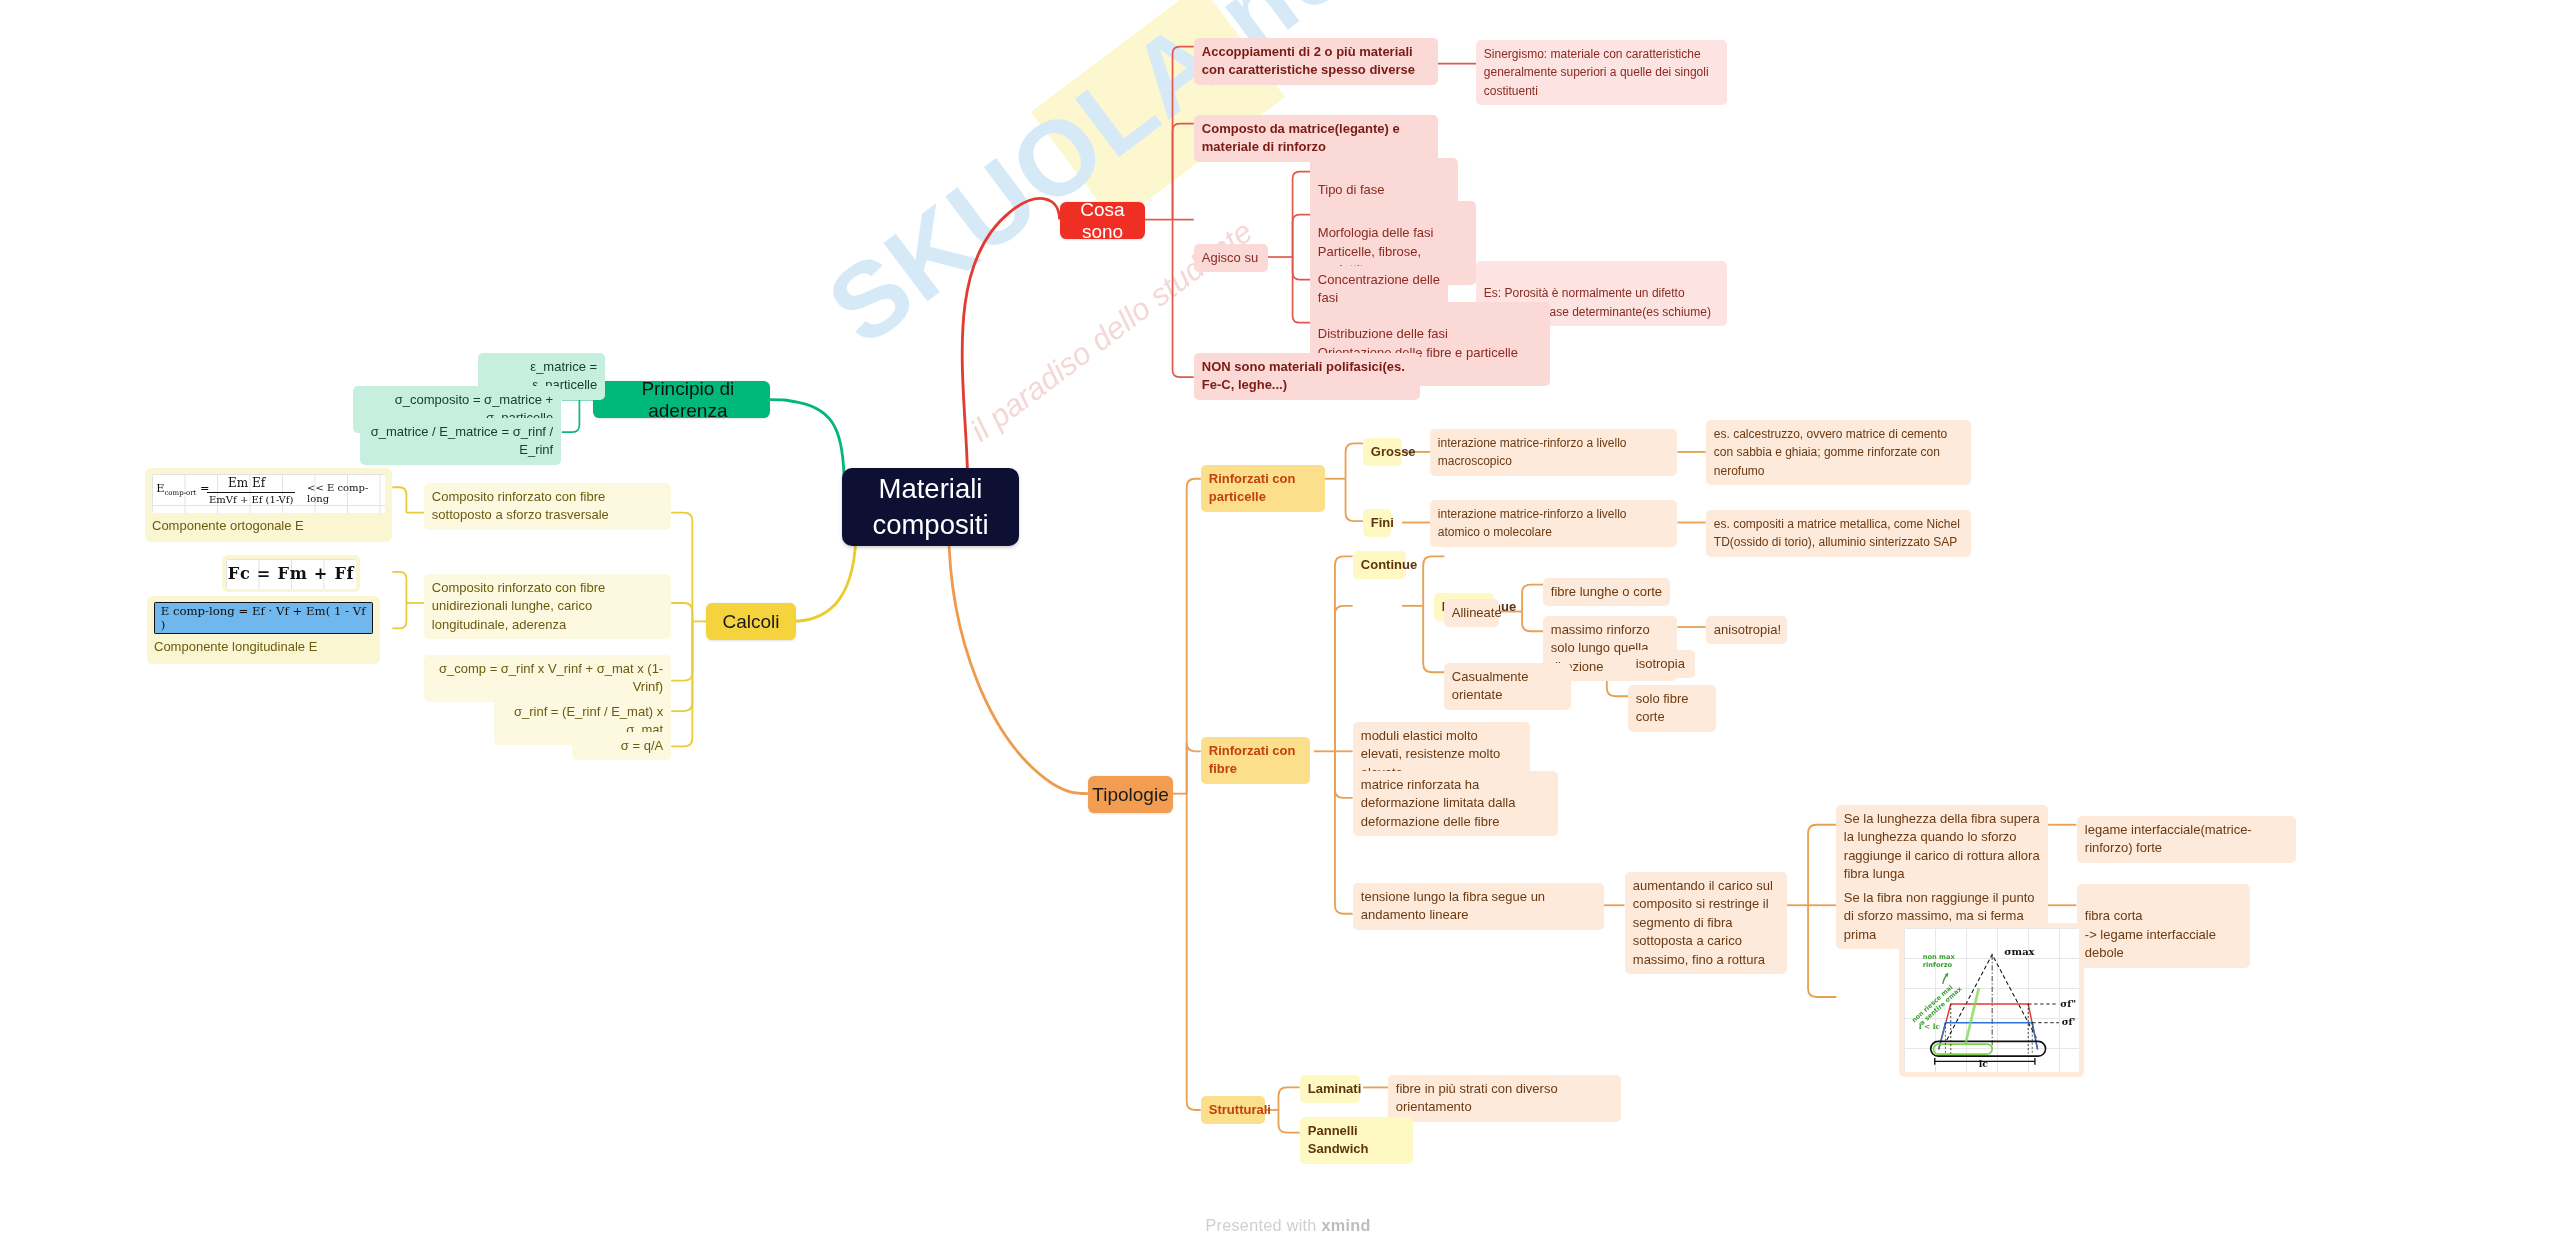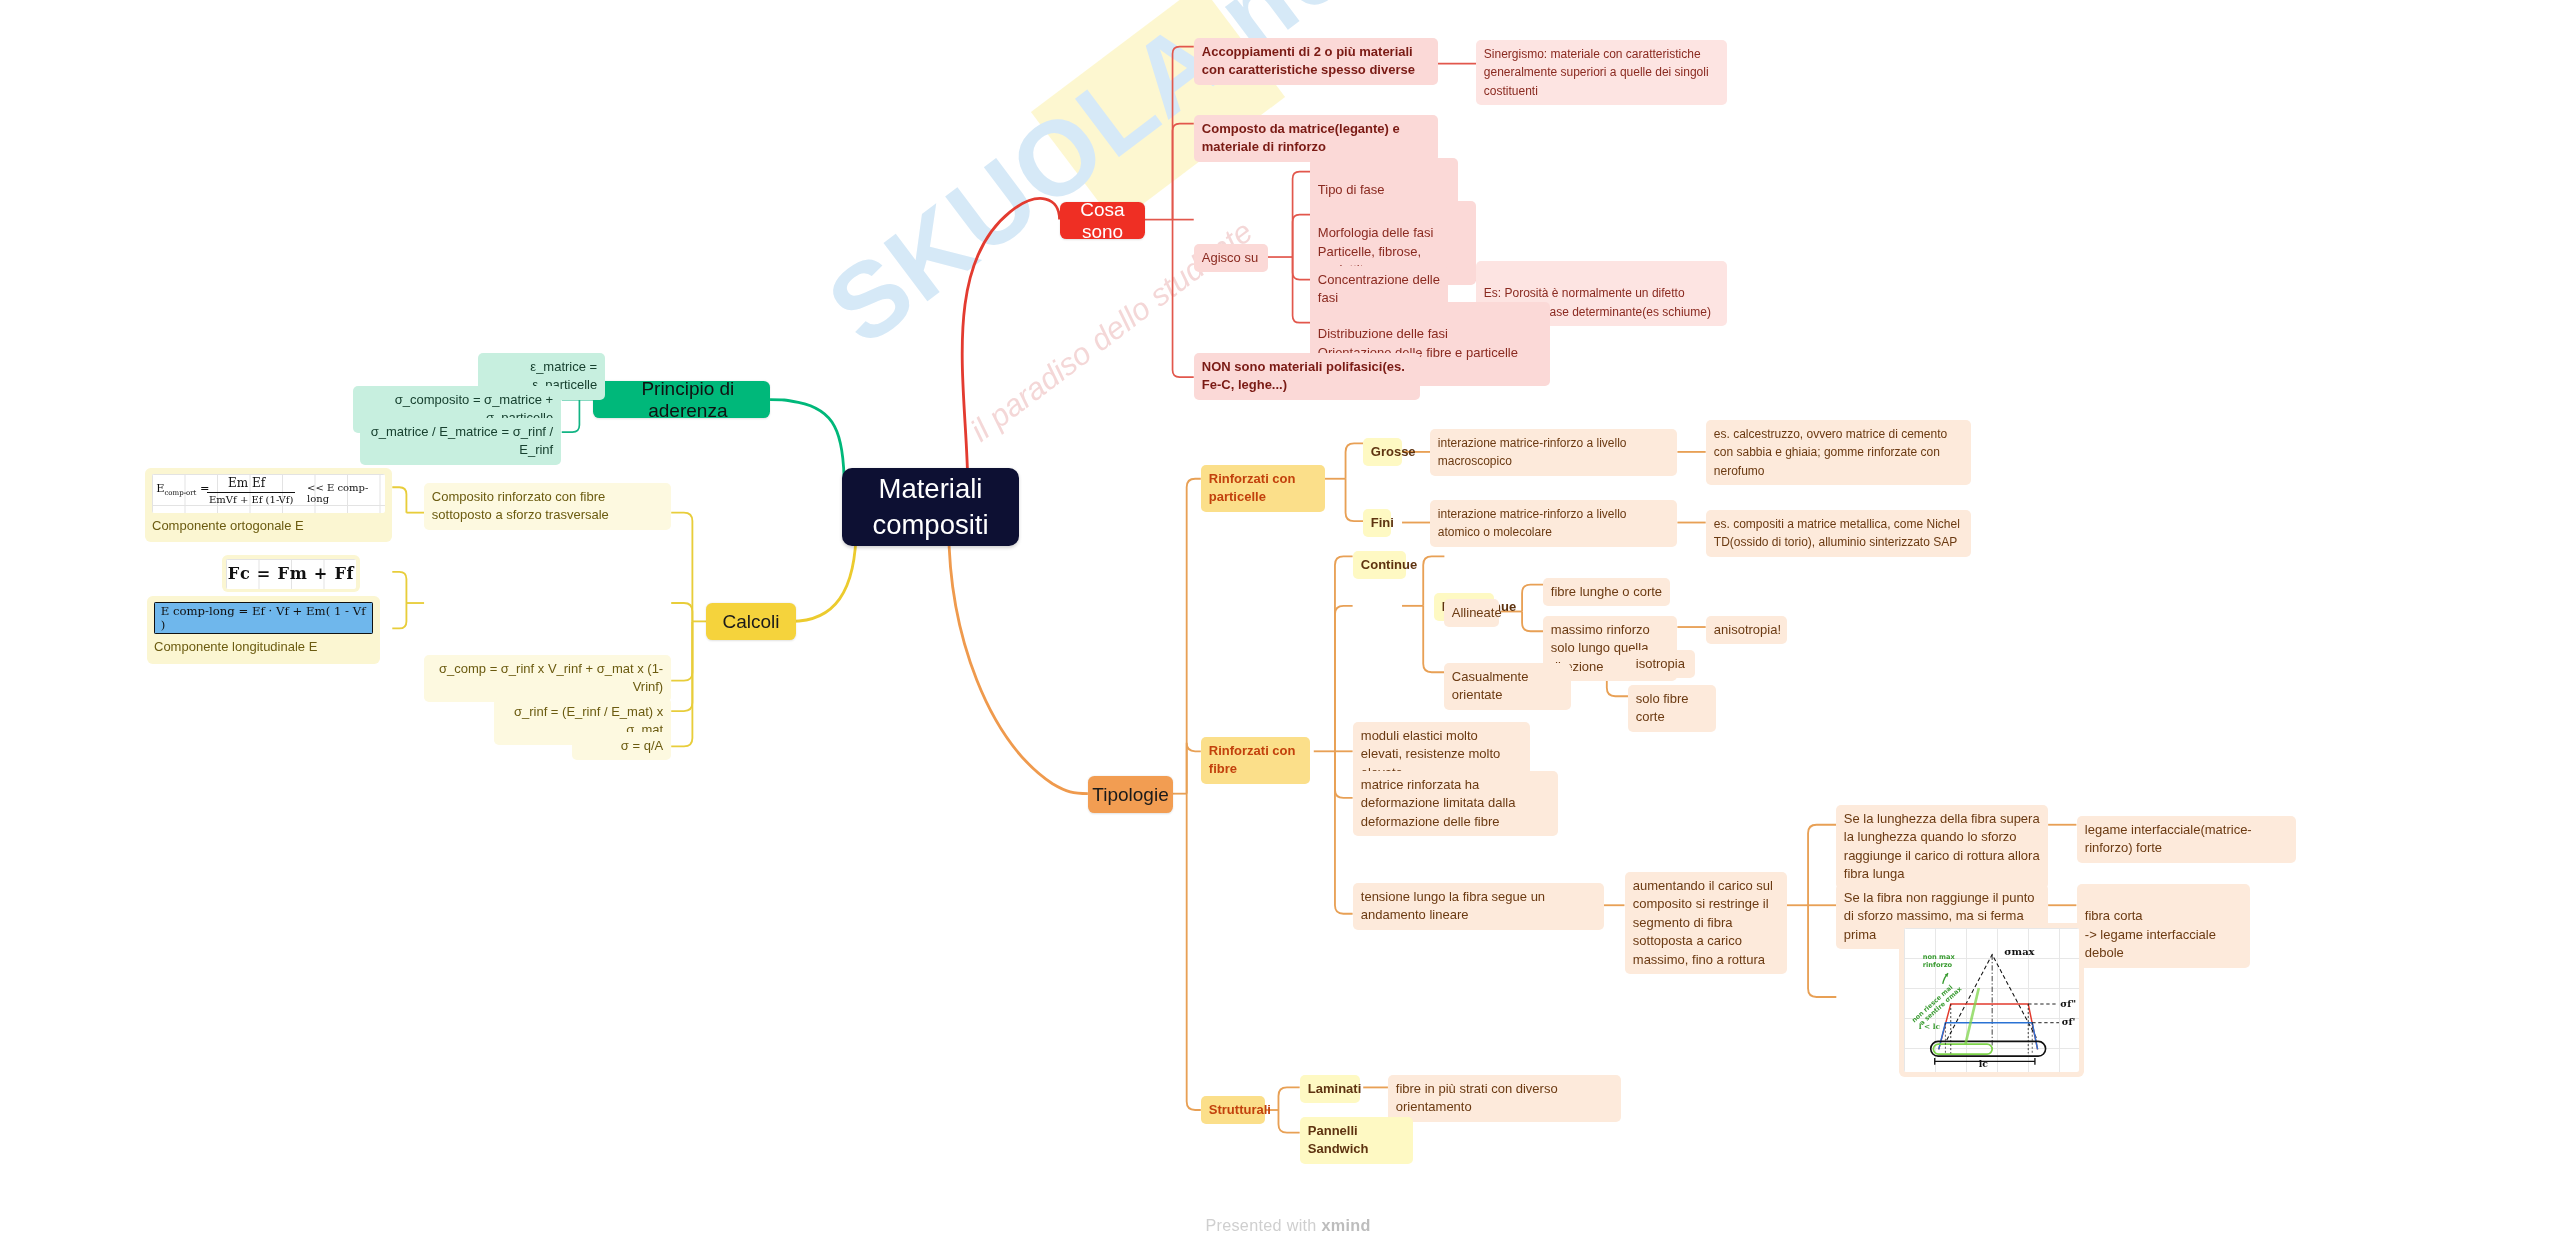--- a/index.html
+++ b/index.html
@@ -258,20 +258,23 @@
   </div>
 
   <div class="node main yellow" style="left:706px;top:603px;width:90px;height:37px;">
     <span>Calcoli</span>
   </div>
 
   <div class="node sub creamlt" style="left:424px;top:483px;width:247px;">
     <span>Composito rinforzato con fibre sottoposto a sforzo trasversale</span>
   </div>
 
+  <div class="node sub creamlt" style="left:424px;top:574px;width:247px;">
+    <span>Composito rinforzato con fibre unidirezionali lunghe, carico longitudinale, aderenza</span>
+  </div>
 
   <div class="node sub creamlt" style="left:424px;top:655px;width:247px;text-align:right;">
     <span>σ_comp = σ_rinf x V_rinf + σ_mat x (1- Vrinf)</span>
   </div>
   <div class="node sub creamlt" style="left:494px;top:698px;width:177px;text-align:right;">
     <span>σ_rinf = (E_rinf / E_mat) x σ_mat</span>
   </div>
   <div class="node sub creamlt" style="left:572px;top:732px;width:99px;text-align:right;">
     <span>σ = q/A</span>
   </div>

